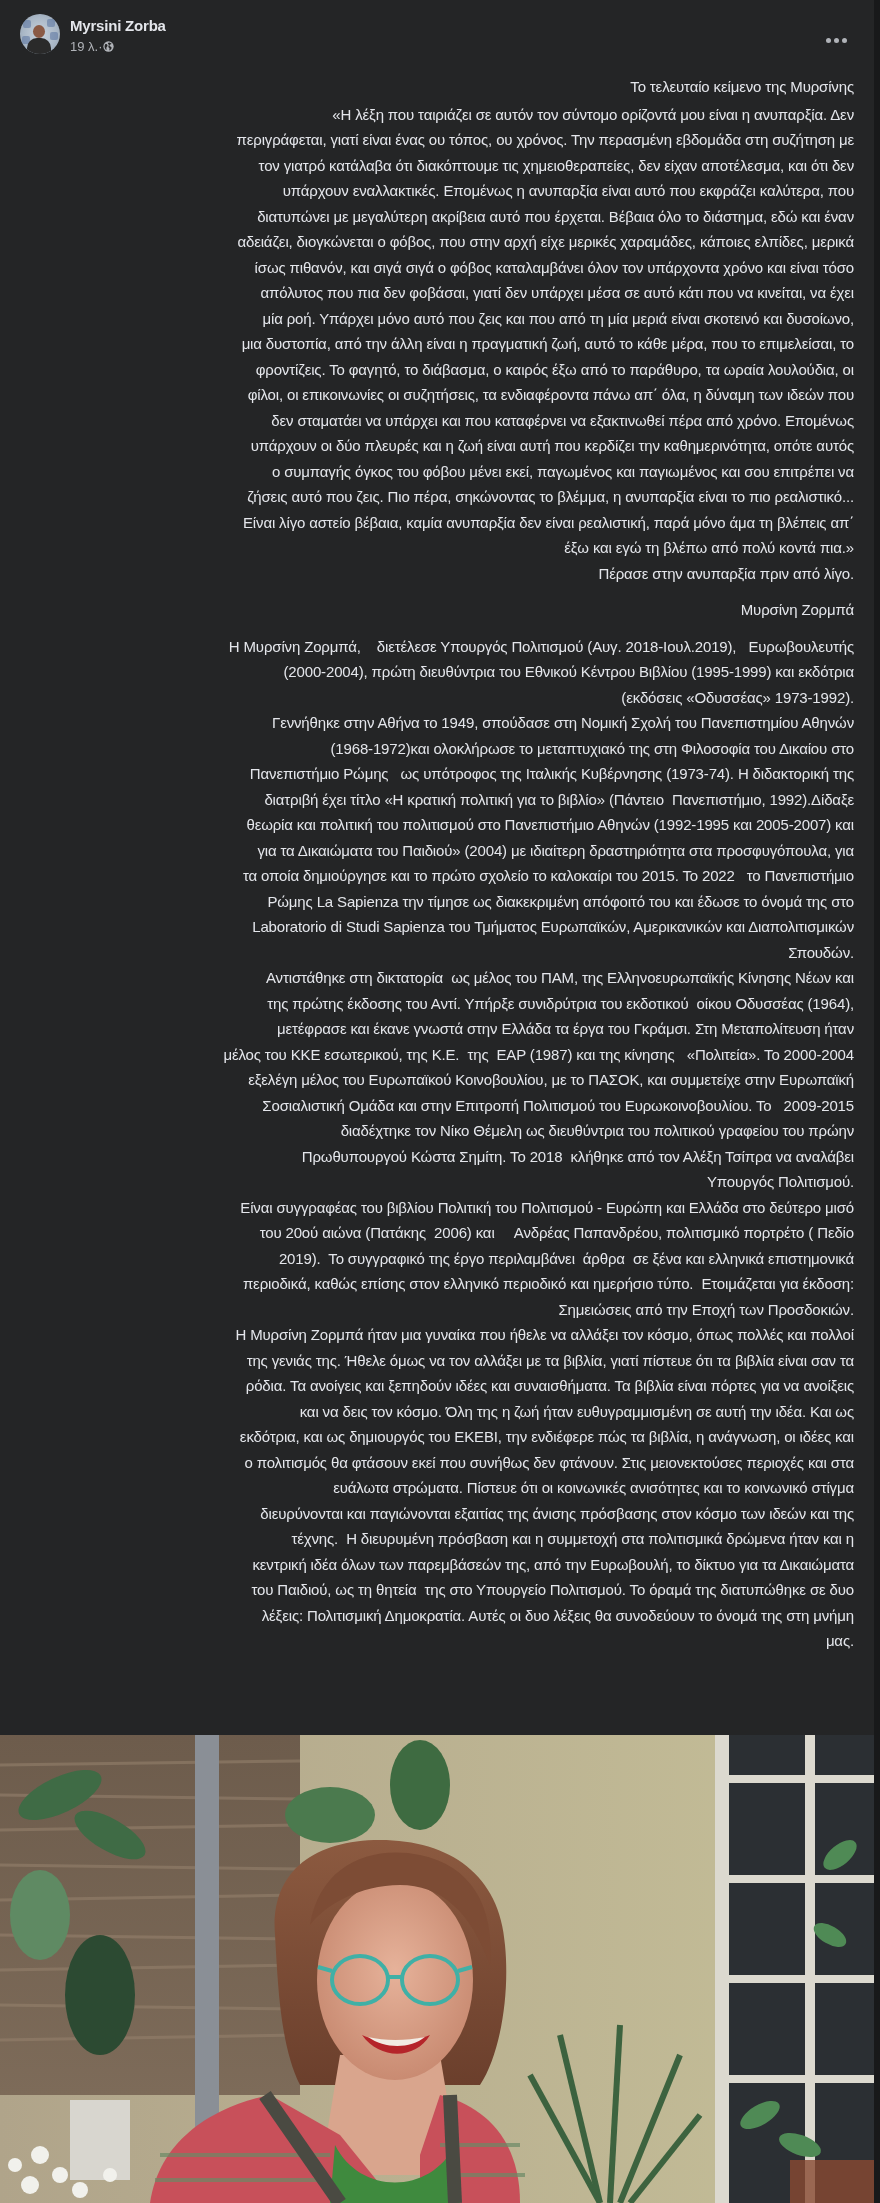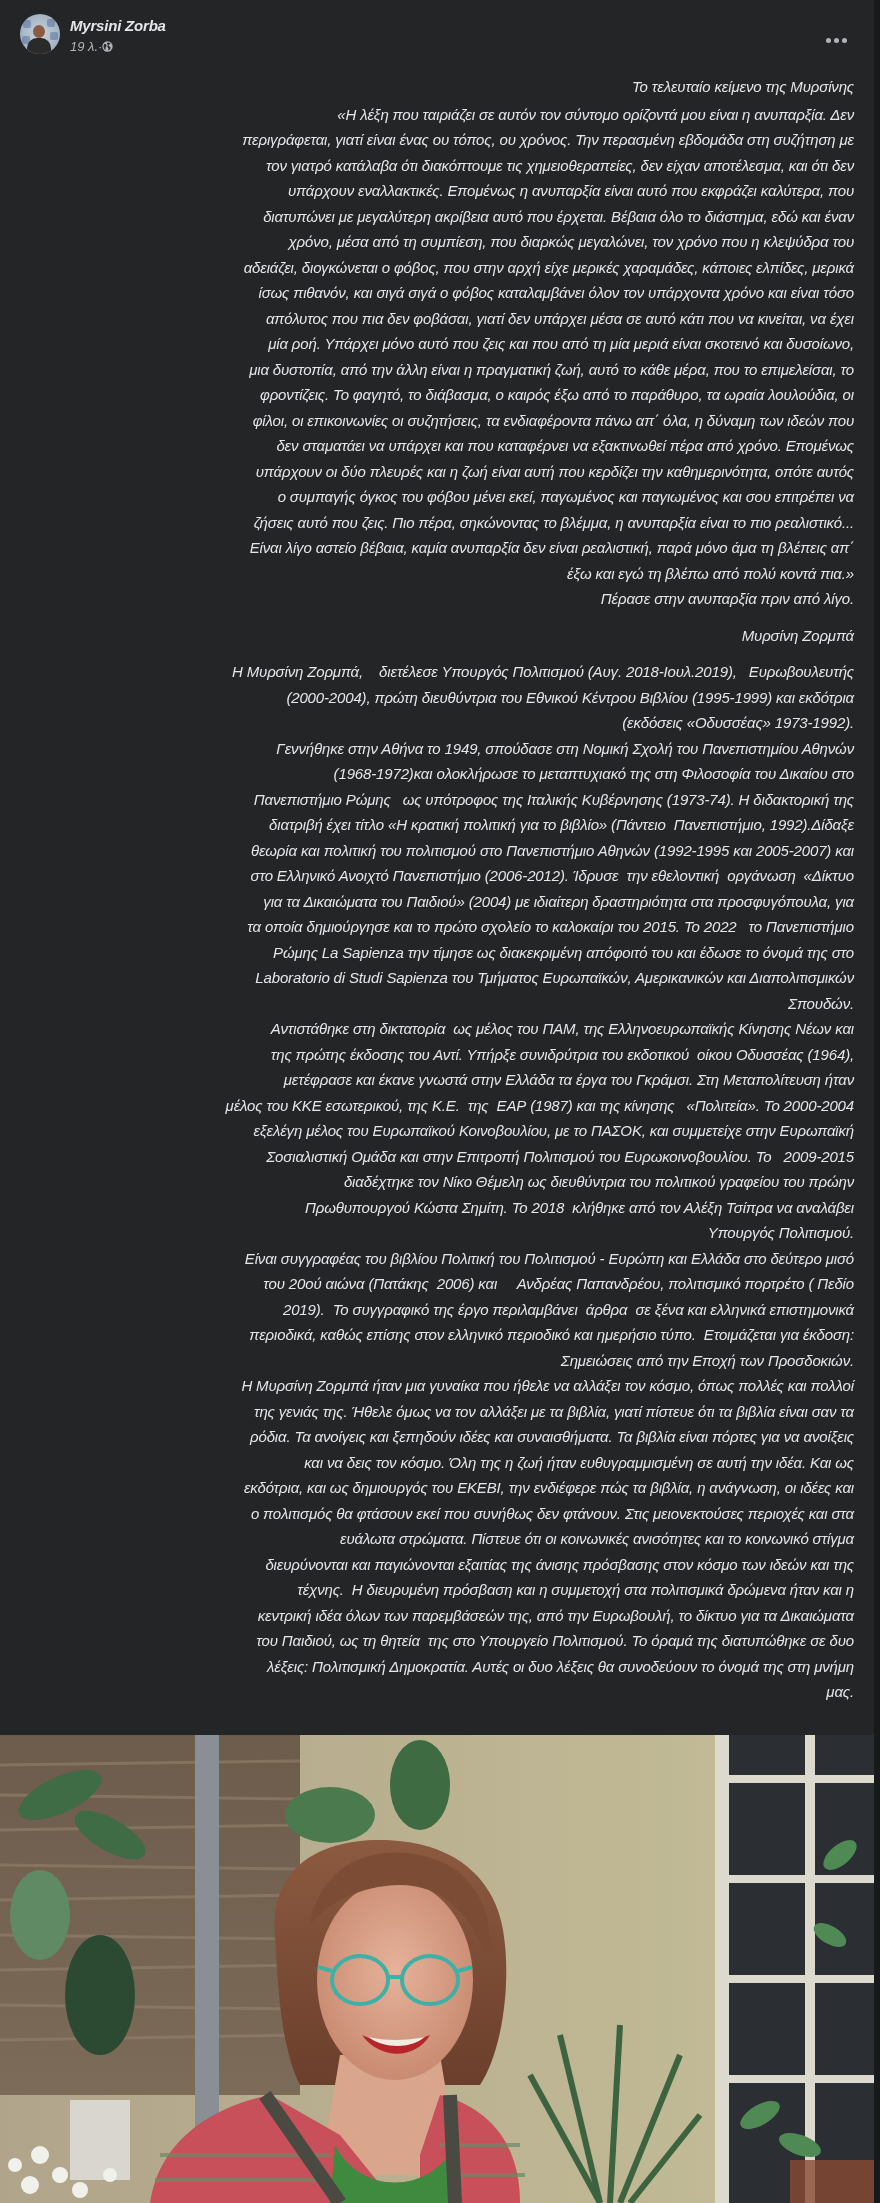--- a/index.html
+++ b/index.html
@@ -11,21 +11,20 @@
     overflow: hidden;
   }
   .card {
     position: absolute;
     left: 0; top: 0;
     width: 874px;
     height: 2203px;
     background: #242526;
     color: #e4e6eb;
     overflow: hidden;
-    font-style: italic;
   }
   .header {
     position: relative;
     height: 72px;
   }
   .avatar {
     position: absolute;
     left: 20px; top: 14px;
     width: 40px; height: 40px;
     border-radius: 50%;
@@ -123,21 +122,20 @@
     <p class="para" style="margin-top:2px">
       <span class="line">Το τελευταίο κείμενο της Μυρσίνης</span>
     </p>
 
     <p class="para gap" id="quote" style="margin-top:2px">
         <span class="line">«Η λέξη που ταιριάζει σε αυτόν τον σύντομο ορίζοντά μου είναι η ανυπαρξία. Δεν</span>
         <span class="line">περιγράφεται, γιατί είναι ένας ου τόπος, ου χρόνος. Την περασμένη εβδομάδα στη συζήτηση με</span>
         <span class="line">τον γιατρό κατάλαβα ότι διακόπτουμε τις χημειοθεραπείες, δεν είχαν αποτέλεσμα, και ότι δεν</span>
         <span class="line">υπάρχουν εναλλακτικές. Επομένως η ανυπαρξία είναι αυτό που εκφράζει καλύτερα, που</span>
         <span class="line">διατυπώνει με μεγαλύτερη ακρίβεια αυτό που έρχεται. Βέβαια όλο το διάστημα, εδώ και έναν</span>
-        <span class="line">χρόνο, μέσα από τη συμπίεση, που διαρκώς μεγαλώνει, τον χρόνο που η κλεψύδρα του</span>
         <span class="line">αδειάζει, διογκώνεται ο φόβος, που στην αρχή είχε μερικές χαραμάδες, κάποιες ελπίδες, μερικά</span>
         <span class="line">ίσως πιθανόν, και σιγά σιγά ο φόβος καταλαμβάνει όλον τον υπάρχοντα χρόνο και είναι τόσο</span>
         <span class="line">απόλυτος που πια δεν φοβάσαι, γιατί δεν υπάρχει μέσα σε αυτό κάτι που να κινείται, να έχει</span>
         <span class="line">μία ροή. Υπάρχει μόνο αυτό που ζεις και που από τη μία μεριά είναι σκοτεινό και δυσοίωνο,</span>
         <span class="line">μια δυστοπία, από την άλλη είναι η πραγματική ζωή, αυτό το κάθε μέρα, που το επιμελείσαι, το</span>
         <span class="line">φροντίζεις. Το φαγητό, το διάβασμα, ο καιρός έξω από το παράθυρο, τα ωραία λουλούδια, οι</span>
         <span class="line">φίλοι, οι επικοινωνίες οι συζητήσεις, τα ενδιαφέροντα πάνω απ΄ όλα, η δύναμη των ιδεών που</span>
         <span class="line">δεν σταματάει να υπάρχει και που καταφέρνει να εξακτινωθεί πέρα από χρόνο. Επομένως</span>
         <span class="line">υπάρχουν οι δύο πλευρές και η ζωή είναι αυτή που κερδίζει την καθημερινότητα, οπότε αυτός</span>
         <span class="line">ο συμπαγής όγκος του φόβου μένει εκεί, παγωμένος και παγιωμένος και σου επιτρέπει να</span>
@@ -153,21 +151,20 @@
 
     <p class="para gap" id="bio" style="margin-top:11px">
         <span class="line">Η Μυρσίνη Ζορμπά,    διετέλεσε Υπουργός Πολιτισμού (Αυγ. 2018-Ιουλ.2019),   Ευρωβουλευτής</span>
         <span class="line">(2000-2004), πρώτη διευθύντρια του Εθνικού Κέντρου Βιβλίου (1995-1999) και εκδότρια</span>
         <span class="line">(εκδόσεις «Οδυσσέας» 1973-1992).</span>
         <span class="line"> Γεννήθηκε στην Αθήνα το 1949, σπούδασε στη Νομική Σχολή του Πανεπιστημίου Αθηνών</span>
         <span class="line">(1968-1972)και ολοκλήρωσε το μεταπτυχιακό της στη Φιλοσοφία του Δικαίου στο</span>
         <span class="line">Πανεπιστήμιο Ρώμης   ως υπότροφος της Ιταλικής Κυβέρνησης (1973-74). Η διδακτορική της</span>
         <span class="line">διατριβή έχει τίτλο «Η κρατική πολιτική για το βιβλίο» (Πάντειο  Πανεπιστήμιο, 1992).Δίδαξε</span>
         <span class="line">θεωρία και πολιτική του πολιτισμού στο Πανεπιστήμιο Αθηνών (1992-1995 και 2005-2007) και</span>
-        <span class="line">στο Ελληνικό Ανοιχτό Πανεπιστήμιο (2006-2012). Ίδρυσε  την εθελοντική  οργάνωση  «Δίκτυο</span>
         <span class="line">για τα Δικαιώματα του Παιδιού» (2004) με ιδιαίτερη δραστηριότητα στα προσφυγόπουλα, για</span>
         <span class="line">τα οποία δημιούργησε και το πρώτο σχολείο το καλοκαίρι του 2015. Το 2022   το Πανεπιστήμιο</span>
         <span class="line">Ρώμης La Sapienza την τίμησε ως διακεκριμένη απόφοιτό του και έδωσε το όνομά της στο</span>
         <span class="line">Laboratorio di Studi Sapienza του Τμήματος Ευρωπαϊκών, Αμερικανικών και Διαπολιτισμικών</span>
         <span class="line">Σπουδών.</span>
         <span class="line">   Αντιστάθηκε στη δικτατορία  ως μέλος του ΠΑΜ, της Ελληνοευρωπαϊκής Κίνησης Νέων και</span>
         <span class="line">της πρώτης έκδοσης του Αντί. Υπήρξε συνιδρύτρια του εκδοτικού  οίκου Οδυσσέας (1964),</span>
         <span class="line">μετέφρασε και έκανε γνωστά στην Ελλάδα τα έργα του Γκράμσι. Στη Μεταπολίτευση ήταν</span>
         <span class="line">μέλος του ΚΚΕ εσωτερικού, της Κ.Ε.  της  ΕΑΡ (1987) και της κίνησης   «Πολιτεία». Το 2000-2004</span>
         <span class="line">εξελέγη μέλος του Ευρωπαϊκού Κοινοβουλίου, με το ΠΑΣΟΚ, και συμμετείχε στην Ευρωπαϊκή</span>

